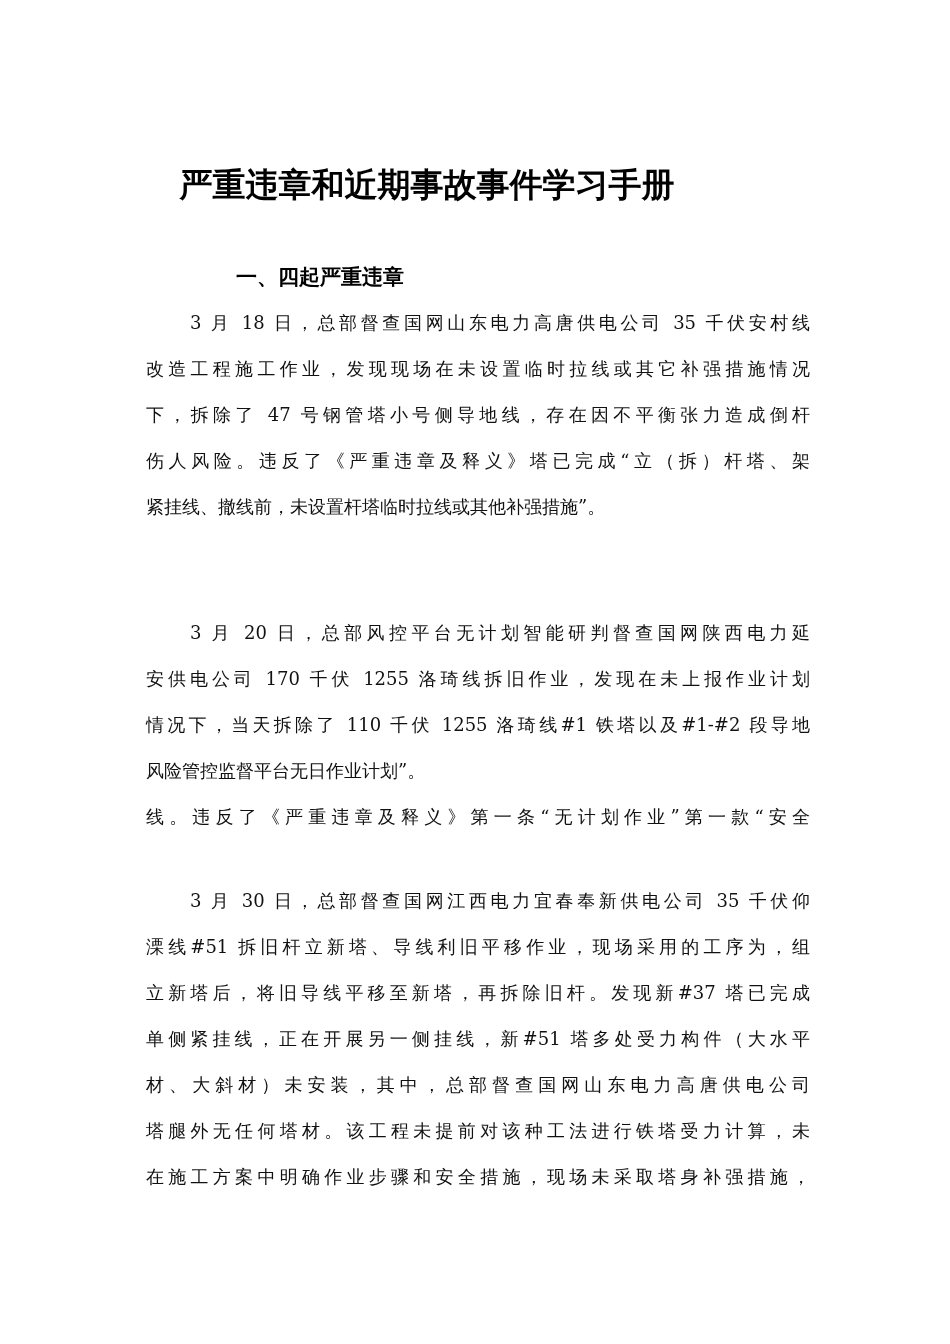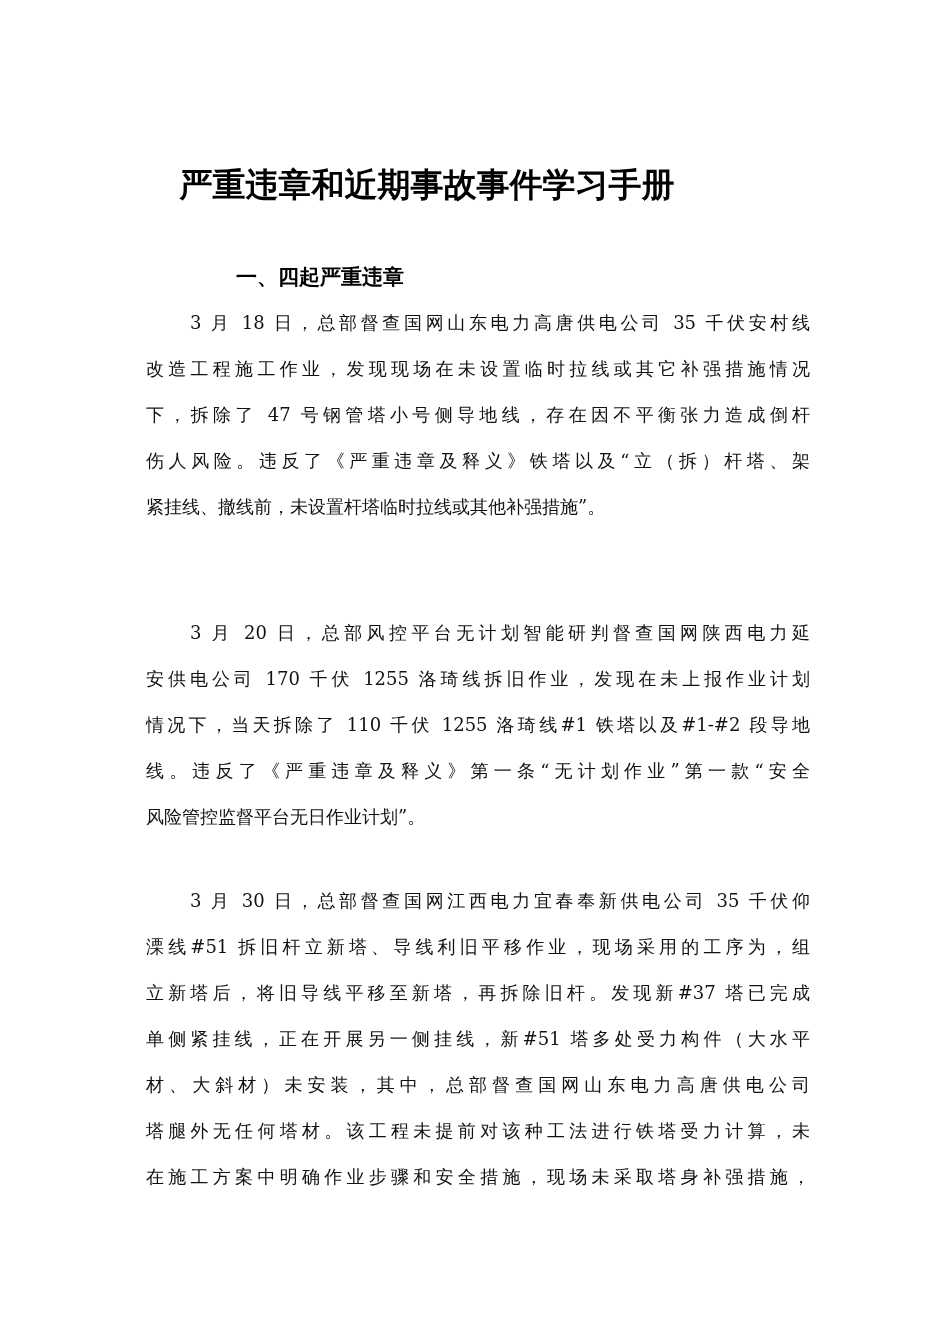--- a/index.html
+++ b/index.html
@@ -74,30 +74,30 @@
 <div class="page">
 
   <div class="title">严重违章和近期事故事件学习手册</div>
 
   <div class="section-heading">一、四起严重违章</div>
 
   <div class="para" id="p1">
     <span class="line first">3 月 18 日，总部督查国网山东电力高唐供电公司 35 千伏安村线</span>
     <span class="line">改造工程施工作业，发现现场在未设置临时拉线或其它补强措施情况</span>
     <span class="line">下，拆除了 47 号钢管塔小号侧导地线，存在因不平衡张力造成倒杆</span>
-    <span class="line">伤人风险。违反了《严重违章及释义》铁塔以及“立（拆）杆塔、架</span>
+    <span class="line">伤人风险。违反了《严重违章及释义》塔已完成“立（拆）杆塔、架</span>
     <span class="line last">紧挂线、撤线前，未设置杆塔临时拉线或其他补强措施”。</span>
   </div>
 
   <div class="para" id="p2">
     <span class="line first">3 月 20 日，总部风控平台无计划智能研判督查国网陕西电力延</span>
     <span class="line">安供电公司 170 千伏 1255 洛琦线拆旧作业，发现在未上报作业计划</span>
     <span class="line">情况下，当天拆除了 110 千伏 1255 洛琦线#1 铁塔以及#1-#2 段导地</span>
+    <span class="line last">风险管控监督平台无日作业计划”。</span>
     <span class="line">线。违反了《严重违章及释义》第一条“无计划作业”第一款“安全</span>
-    <span class="line last">风险管控监督平台无日作业计划”。</span>
   </div>
 
   <div class="para" id="p3">
     <span class="line first">3 月 30 日，总部督查国网江西电力宜春奉新供电公司 35 千伏仰</span>
     <span class="line">溧线#51 拆旧杆立新塔、导线利旧平移作业，现场采用的工序为，组</span>
     <span class="line">立新塔后，将旧导线平移至新塔，再拆除旧杆。发现新#37 塔已完成</span>
     <span class="line">单侧紧挂线，正在开展另一侧挂线，新#51 塔多处受力构件（大水平</span>
     <span class="line">材、大斜材）未安装，其中，总部督查国网山东电力高唐供电公司</span>
     <span class="line">塔腿外无任何塔材。该工程未提前对该种工法进行铁塔受力计算，未</span>
     <span class="line">在施工方案中明确作业步骤和安全措施，现场未采取塔身补强措施，</span>

